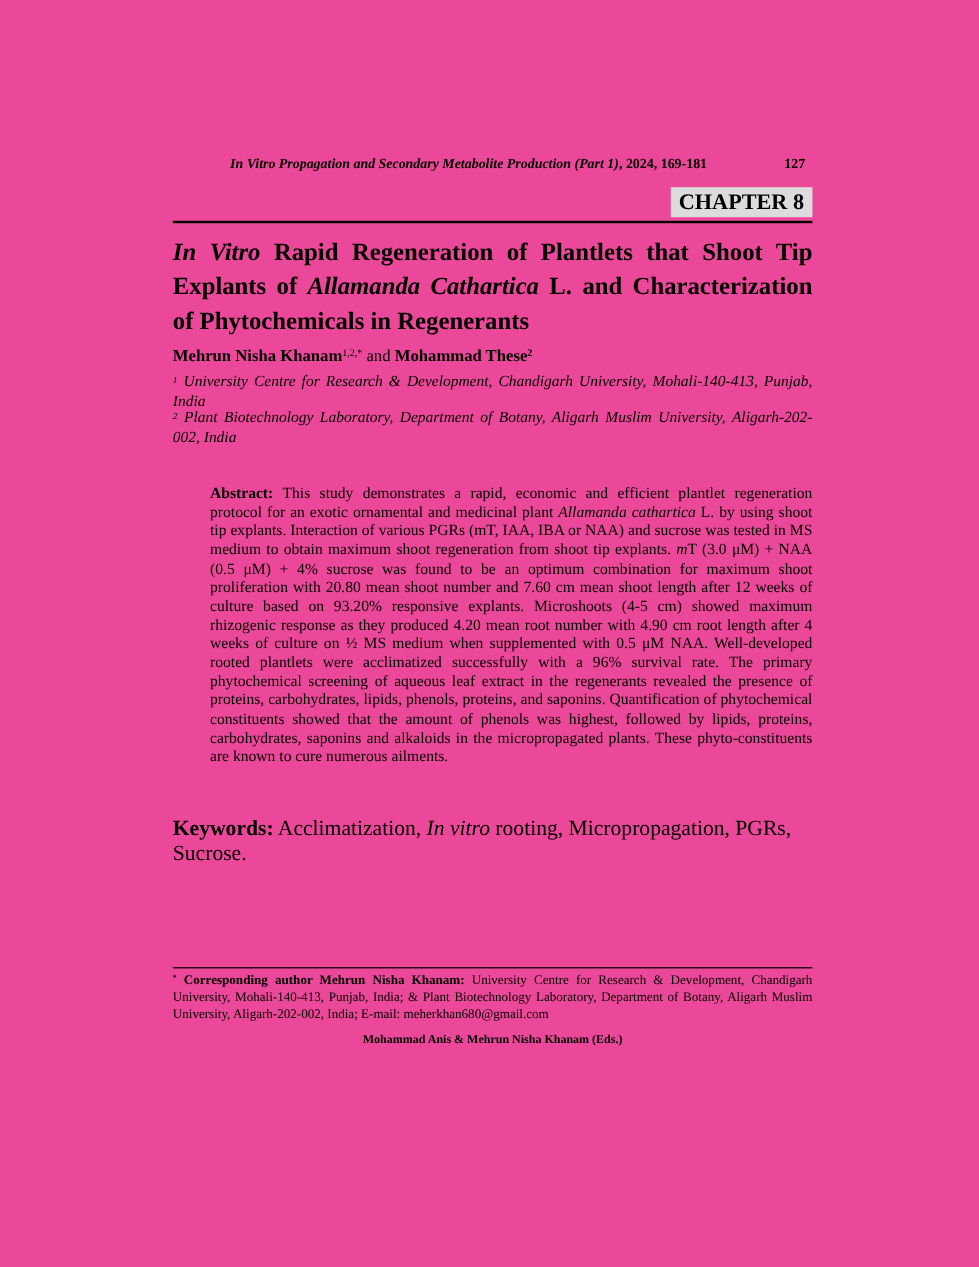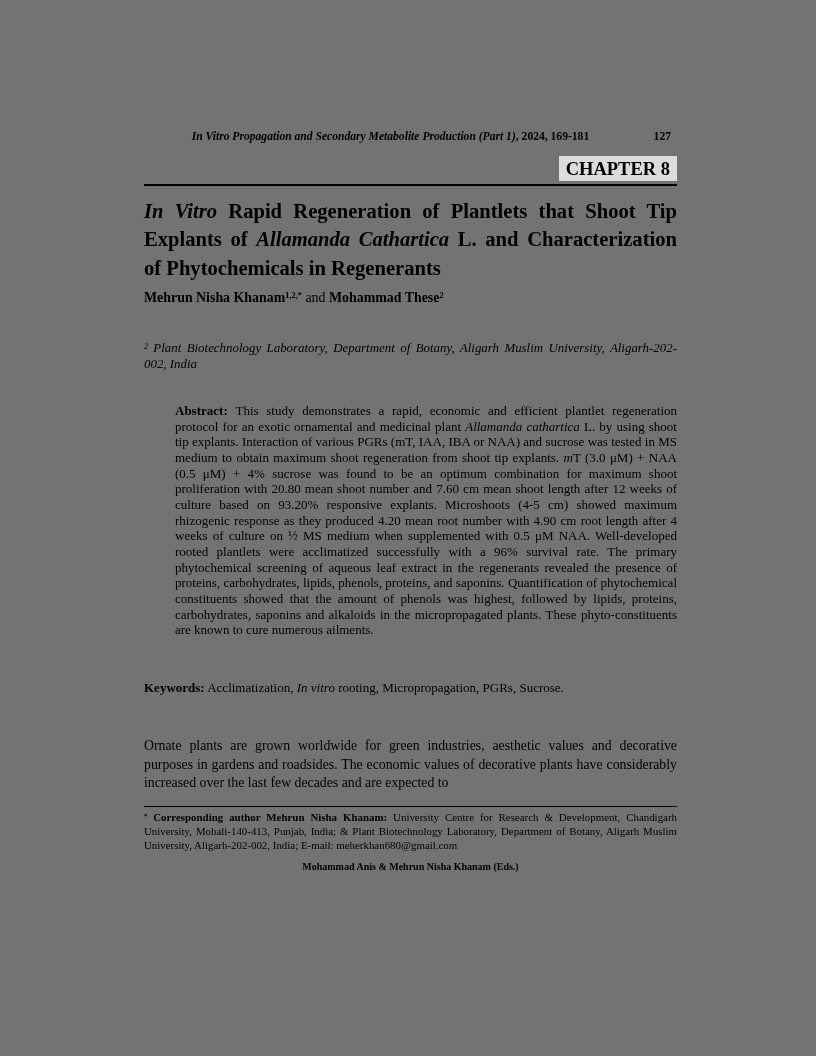--- a/index.html
+++ b/index.html
@@ -2,21 +2,21 @@
 <html><head>
 <meta charset="utf-8">
 <style>
   * { margin: 0; padding: 0; box-sizing: border-box; }
   html, body { background: #e8e8e8; }
   .page {
     position: relative;
     width: 816px;
     height: 1056px;
     margin: 0 auto;
-    background: #737373;
+    background: #ec4899;
     color: #000000;
     font-family: "Liberation Serif", "DejaVu Serif", serif;
     overflow: hidden;
   }
   .content {
     position: absolute;
     left: 144px;
     top: 0;
     width: 533px;
     height: 100%;
@@ -75,21 +75,21 @@
   .abstract {
     top: 403px;
     left: 31px;
     width: 502px;
     font-size: 13px;
     line-height: 15.65px;
     text-align: justify;
   }
   .keywords {
     top: 680px;
-    font-size: 13px;
+    font-size: 18px;
   }
   .intro-heading {
     top: 708px;
     font-size: 14.4px;
     font-weight: bold;
   }
   .intro-para {
     top: 737px;
     font-size: 13.8px;
     line-height: 18.6px;
@@ -130,31 +130,31 @@
     <div class="block running-head">
       <span><span style="font-style: italic;">In Vitro Propagation and Secondary Metabolite Production (Part 1)</span><span>, 2024, 169-181</span></span>
       <span class="page-num">127</span>
     </div>
 
     <div class="chapter-badge">CHAPTER 8</div>
     <div class="block chapter-rule"></div>
 
     <h1 class="block title"><span style="font-style: italic;">In Vitro</span><span> Rapid Regeneration of Plantlets that Shoot Tip Explants of </span><span style="font-style: italic;">Allamanda Cathartica</span><span> L. and Characterization of Phytochemicals in Regenerants</span></h1>
 
-    <p class="block authors"><span style="font-weight: bold;">Mehrun Nisha Khanam</span><sup style="font-weight: bold; margin-top: 12px;">1,2,*</sup><span> and </span><span style="font-weight: bold;">Mohammad These</span><sup style="font-weight: bold;">2</sup></p>
+    <p class="block authors"><span style="font-weight: bold;">Mehrun Nisha Khanam</span><sup style="font-weight: normal; margin-top: 12px;">1,2,*</sup><span> and </span><span style="font-weight: bold;">Mohammad These</span><sup style="font-weight: bold;">2</sup></p>
 
+    <p class="block affiliation affil-1"><sup>1</sup><span> University Centre for Research &amp; Development, Chandigarh University, Mohali-140-413, Punjab, India</span></p>
 
     <p class="block affiliation affil-2"><sup>2</sup><span> Plant Biotechnology Laboratory, Department of Botany, Aligarh Muslim University, Aligarh-202-002, India</span></p>
 
     <p class="block abstract"><span style="font-weight: bold;">Abstract: </span><span>This study demonstrates a rapid, economic and efficient plantlet regeneration protocol for an exotic ornamental and medicinal plant </span><span style="font-style: italic;">Allamanda cathartica</span><span> L. by using shoot tip explants. Interaction of various PGRs (mT, IAA, IBA or NAA) and sucrose was tested in MS medium to obtain maximum shoot regeneration from shoot tip explants. </span><span style="font-style: italic;">m</span><span>T (3.0 μM) + NAA (0.5 μM) + 4% sucrose was found to be an optimum combination for maximum shoot proliferation with 20.80 mean shoot number and 7.60 cm mean shoot length after 12 weeks of culture based on 93.20% responsive explants. Microshoots (4-5 cm) showed maximum rhizogenic response as they produced 4.20 mean root number with 4.90 cm root length after 4 weeks of culture on ½ MS medium when supplemented with 0.5 μM NAA. Well-developed rooted plantlets were acclimatized successfully with a 96% survival rate. The primary phytochemical screening of aqueous leaf extract in the regenerants revealed the presence of proteins, carbohydrates, lipids, phenols, proteins, and saponins. Quantification of phytochemical constituents showed that the amount of phenols was highest, followed by lipids, proteins, carbohydrates, saponins and alkaloids in the micropropagated plants. These phyto-constituents are known to cure numerous ailments.</span></p>
 
     <p class="block keywords"><span style="font-weight: bold;">Keywords:</span><span> Acclimatization, </span><span style="font-style: italic;">In vitro</span><span> rooting, Micropropagation, PGRs, Sucrose.</span></p>
 
 
-    <p class="block intro-para">Ornate plants are grown worldwide for green industries, aesthetic values and decorative purposes in gardens and roadsides. The economic values of decorative plants have considerably increased over the last few decades and are expected to</p>
 
     <div class="block footnote-rule"></div>
 
     <p class="block footnote"><sup style="font-weight: bold;">*</sup><span style="font-weight: bold;"> Corresponding author Mehrun Nisha Khanam: </span><span>University Centre for Research &amp; Development, Chandigarh University, Mohali-140-413, Punjab, India; &amp; Plant Biotechnology Laboratory, Department of Botany, Aligarh Muslim University, Aligarh-202-002, India; E-mail: meherkhan680@gmail.com</span></p>
 
     <div class="block publisher">
       <div>Mohammad Anis &amp; Mehrun Nisha Khanam (Eds.)</div>
     </div>
 
   </div>

